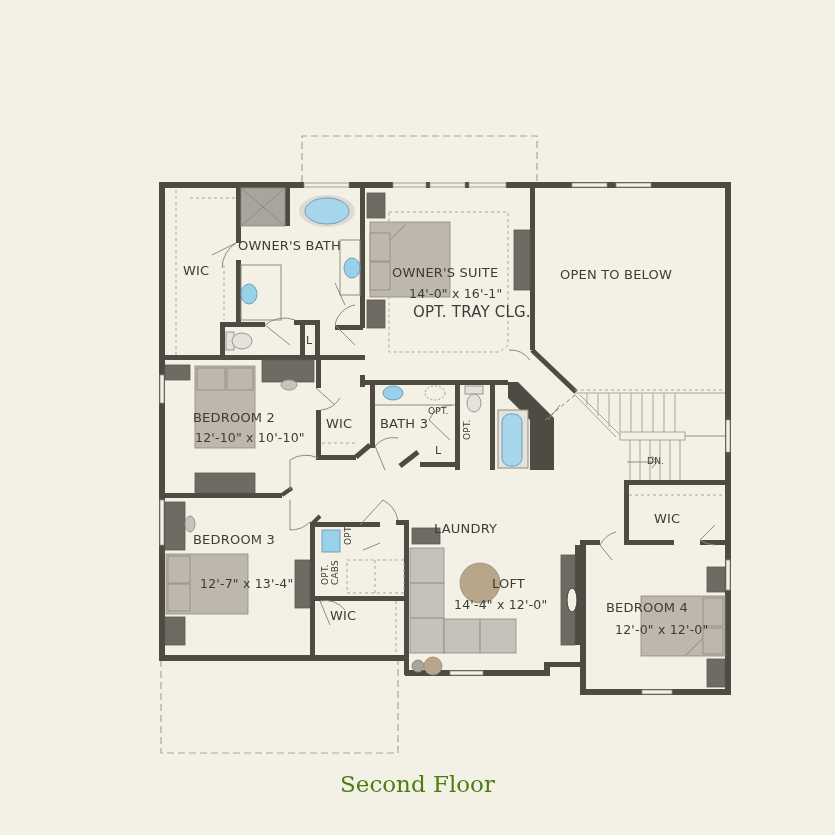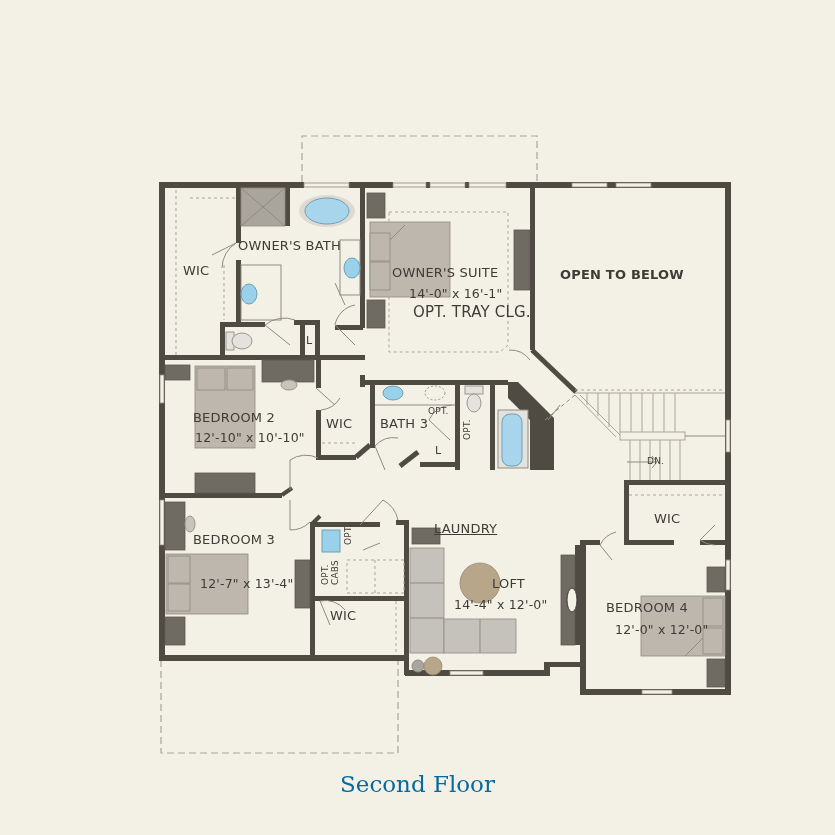--- a/index.html
+++ b/index.html
@@ -31,21 +31,21 @@
       font-family: "DejaVu Sans", sans-serif;
       white-space: nowrap;
       letter-spacing: 0.2px;
     }
     .room-name { font-size: 13px; }
     .room-dim { font-size: 12.5px; color: #3f3b36; }
     .room-note { font-size: 15px; }
     .tiny { font-size: 9px; }
     .caption {
       position: absolute; left: 0; width: 835px; top: 771px; text-align: center;
-      font-family: "DejaVu Serif", serif; font-size: 23px; color: #0369a1;
+      font-family: "DejaVu Serif", serif; font-size: 23px; color: #4d7c0f;
     }
   </style>
 </head>
 <body>
 
 <svg id="plan" viewBox="0 0 835 835" xmlns="http://www.w3.org/2000/svg">
 
   <g>
     <polyline class="dash" points="302,182 302,136 537,136 537,182"></polyline>
   </g>
@@ -282,32 +282,32 @@
   </g>
 </svg>
 
 <div class="label room-name" style="left:238px; top:238px;">OWNER'S BATH</div>
 <div class="label room-name" style="left:183px; top:263px;">WIC</div>
 
 <div class="label room-name" style="left:392px; top:265px;">OWNER'S SUITE</div>
 <div class="label room-dim" style="left:409px; top:286px;">14'-0" x 16'-1"</div>
 <div class="label room-note" style="left:413px; top:303px;">OPT. TRAY CLG.</div>
 
-<div class="label room-name" style="left:560px; top:267px;font-weight:bold;">OPEN TO BELOW</div>
+<div class="label room-name" style="left:560px; top:267px;">OPEN TO BELOW</div>
 
 <div class="label room-name" style="left:193px; top:410px;">BEDROOM 2</div>
 <div class="label room-dim" style="left:195px; top:430px;">12'-10" x 10'-10"</div>
 <div class="label room-name" style="left:326px; top:416px;">WIC</div>
 <div class="label room-name" style="left:380px; top:416px;">BATH 3</div>
 
 <div class="label room-name" style="left:193px; top:532px;">BEDROOM 3</div>
 <div class="label room-dim" style="left:200px; top:576px;">12'-7" x 13'-4"</div>
 <div class="label room-name" style="left:330px; top:608px;">WIC</div>
 
-<div class="label room-name" style="left:434px; top:521px;text-decoration:underline;">LAUNDRY</div>
+<div class="label room-name" style="left:434px; top:521px;">LAUNDRY</div>
 <div class="label room-name" style="left:492px; top:576px;">LOFT</div>
 <div class="label room-dim" style="left:454px; top:597px;">14'-4" x 12'-0"</div>
 
 <div class="label room-name" style="left:654px; top:511px;">WIC</div>
 <div class="label room-name" style="left:606px; top:600px;">BEDROOM 4</div>
 <div class="label room-dim" style="left:615px; top:622px;">12'-0" x 12'-0"</div>
 
 <div class="label tiny" style="left:306px; top:334px; font-size:11px;">L</div>
 <div class="label tiny" style="left:435px; top:444px; font-size:11px;">L</div>
 <div class="label tiny" style="left:428px; top:406px;">OPT.</div>

